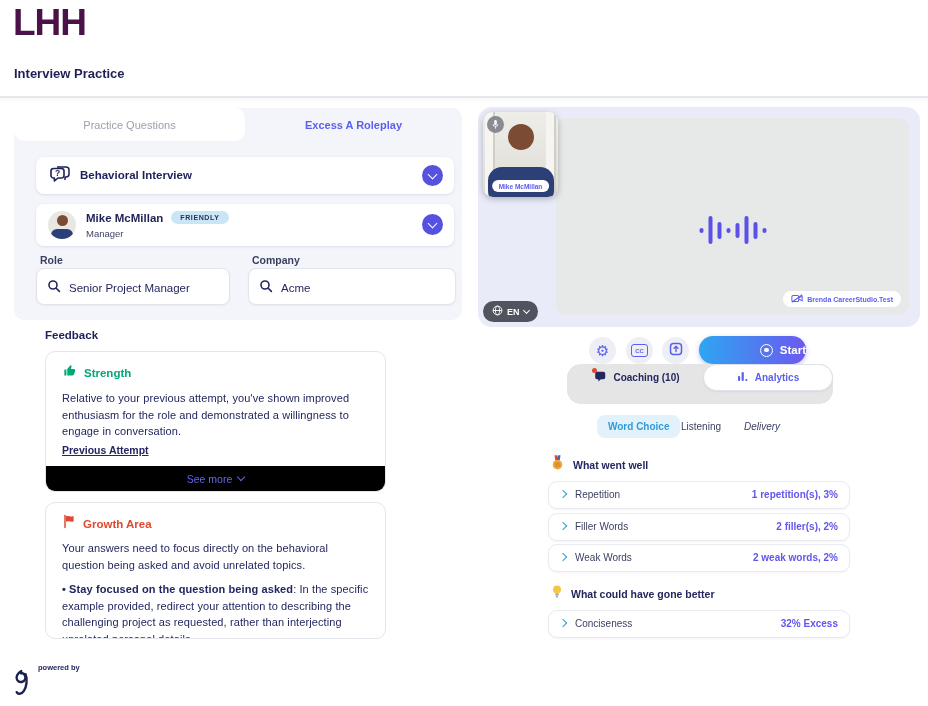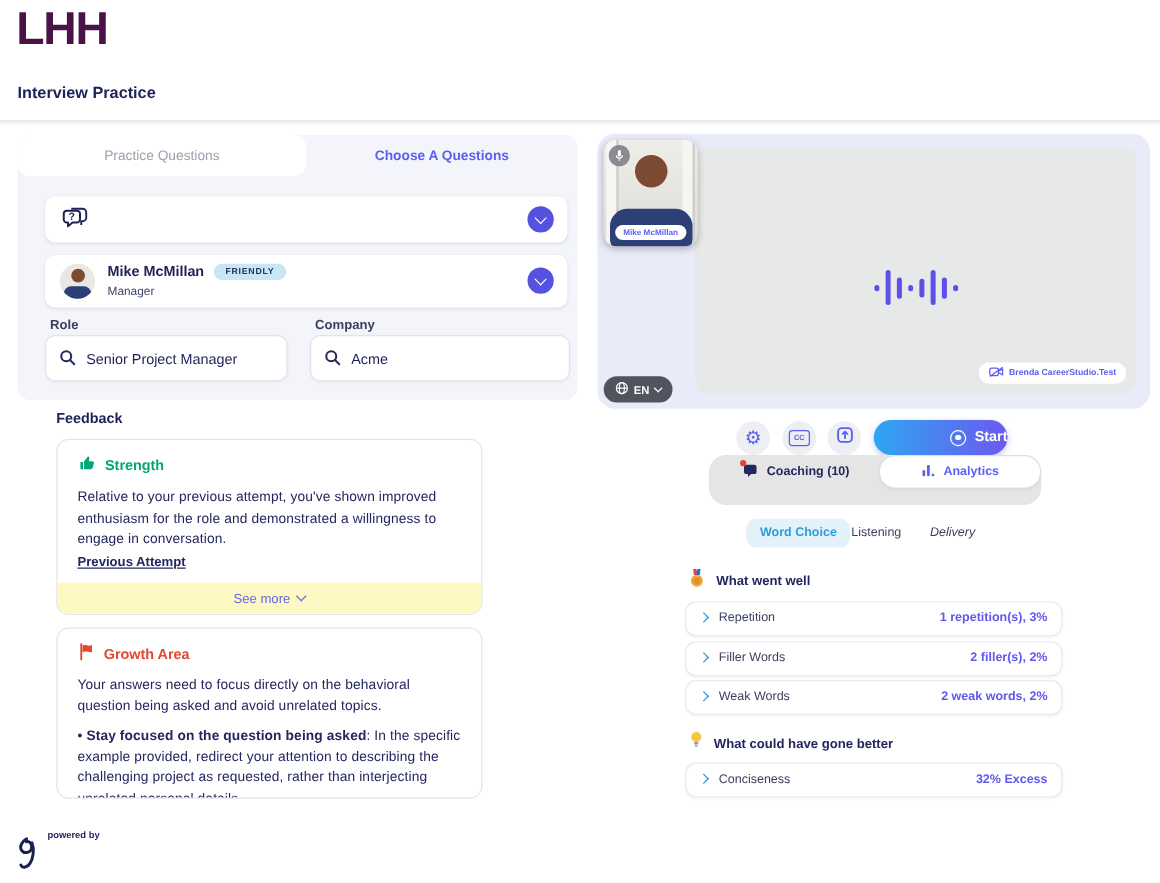--- a/index.html
+++ b/index.html
@@ -28,21 +28,21 @@
       padding:3px 9px;border-radius:9px;margin-left:8px;}
   .field-label{font-size:10.5px;font-weight:600;color:#3A3F60;}
   .search-box{background:#fff;border:1px solid #E2E4EB;border-radius:8px;box-shadow:0 1px 2px rgba(30,33,88,.05);}
   .search-input{position:absolute;left:30px;top:0;height:100%;border:none;outline:none;background:transparent;
       font-family:"Liberation Sans",sans-serif;font-size:11.5px;font-weight:normal;color:#1E2158;width:calc(100% - 36px);}
 
   
   .fb-card{background:#fff;border:1px solid #E3E5EC;border-radius:10px;overflow:hidden;}
   .fb-title{font-size:11.5px;font-weight:bold;}
   .fb-body{font-size:11px;line-height:1.5;color:#23265F;letter-spacing:.1px;}
-  .see-more-strip{position:absolute;left:0;right:0;bottom:0;height:25px;background:#fef9c3;
+  .see-more-strip{position:absolute;left:0;right:0;bottom:0;height:25px;background:#000000;
       display:flex;align-items:center;justify-content:center;gap:6px;color:#6166EE;font-size:10.5px;cursor:pointer;}
   .cv-purple{width:5px;height:5px;border-right:1.6px solid #6166EE;border-bottom:1.6px solid #6166EE;
       transform:rotate(45deg);margin-top:-3px;}
 
   
   .stage{left:478px;top:107px;width:442px;height:220px;background:#E9EBF8;border-radius:14px;}
   .video-area{left:556px;top:118px;width:353px;height:197px;background:#E6E9E8;border-radius:10px;}
   .wave{display:flex;align-items:center;gap:5px;}
   .wave span{display:block;width:4px;border-radius:2px;background:#5B50E8;}
   .pip{left:483px;top:112px;width:75px;height:85px;border-radius:10px;overflow:hidden;
@@ -103,31 +103,32 @@
 <div class="abs lhh-logo">LHH</div>
 <div class="abs page-title">Interview Practice</div>
 <div class="abs top-divider"></div>
 
 <div class="abs left-panel"></div>
 
 <div class="abs tab-practice">
   <span>Practice Questions</span>
 </div>
 <div class="abs tab-roleplay">
-  <span>Choose A Questions</span>
+  <span>Excess A Roleplay</span>
 </div>
 
 <div class="abs sel-card" style="left:36px;top:157px;width:418px;height:37px;">
   <span class="abs" style="left:13px;top:8px;">
     <svg width="22" height="20" viewBox="0 0 22 20">
       <path d="M8 2h9a3 3 0 0 1 3 3v4a3 3 0 0 1-3 3h-1v3" fill="none" stroke="#1E2158" stroke-width="1.5" stroke-linejoin="round"></path>
       <path d="M4.5 3.5h8A2.5 2.5 0 0 1 15 6v4.5a2.5 2.5 0 0 1-2.5 2.5H9l-3.6 3v-3h-.9A2.5 2.5 0 0 1 2 10.5V6a2.5 2.5 0 0 1 2.5-2.5z" fill="#fff" stroke="#1E2158" stroke-width="1.6" stroke-linejoin="round"></path>
       <text x="8.5" y="11.2" font-size="8.5" font-weight="bold" fill="#1E2158" text-anchor="middle" font-family="Liberation Sans, sans-serif">?</text>
     </svg>
   </span>
+  <span class="abs" style="left:44px;top:0;line-height:37px;font-size:11.5px;font-weight:bold;color:#1E2158;">Behavioral Interview</span>
   <span class="abs circle-btn" style="right:11px;top:8px;">
     <span class="cv"></span>
   </span>
 </div>
 
 <div class="abs sel-card" style="left:36px;top:204px;width:418px;height:42px;">
   <span class="abs" style="left:12px;top:7px;width:28px;height:28px;border-radius:50%;overflow:hidden;background:#E9E7E2;">
     <span style="position:absolute;left:8.5px;top:4px;width:11px;height:11px;border-radius:50%;background:#7B4B33;"></span>
     <span style="position:absolute;left:3px;bottom:-4px;width:22px;height:14px;border-radius:6px;background:#2C3F76;"></span>
   </span>

